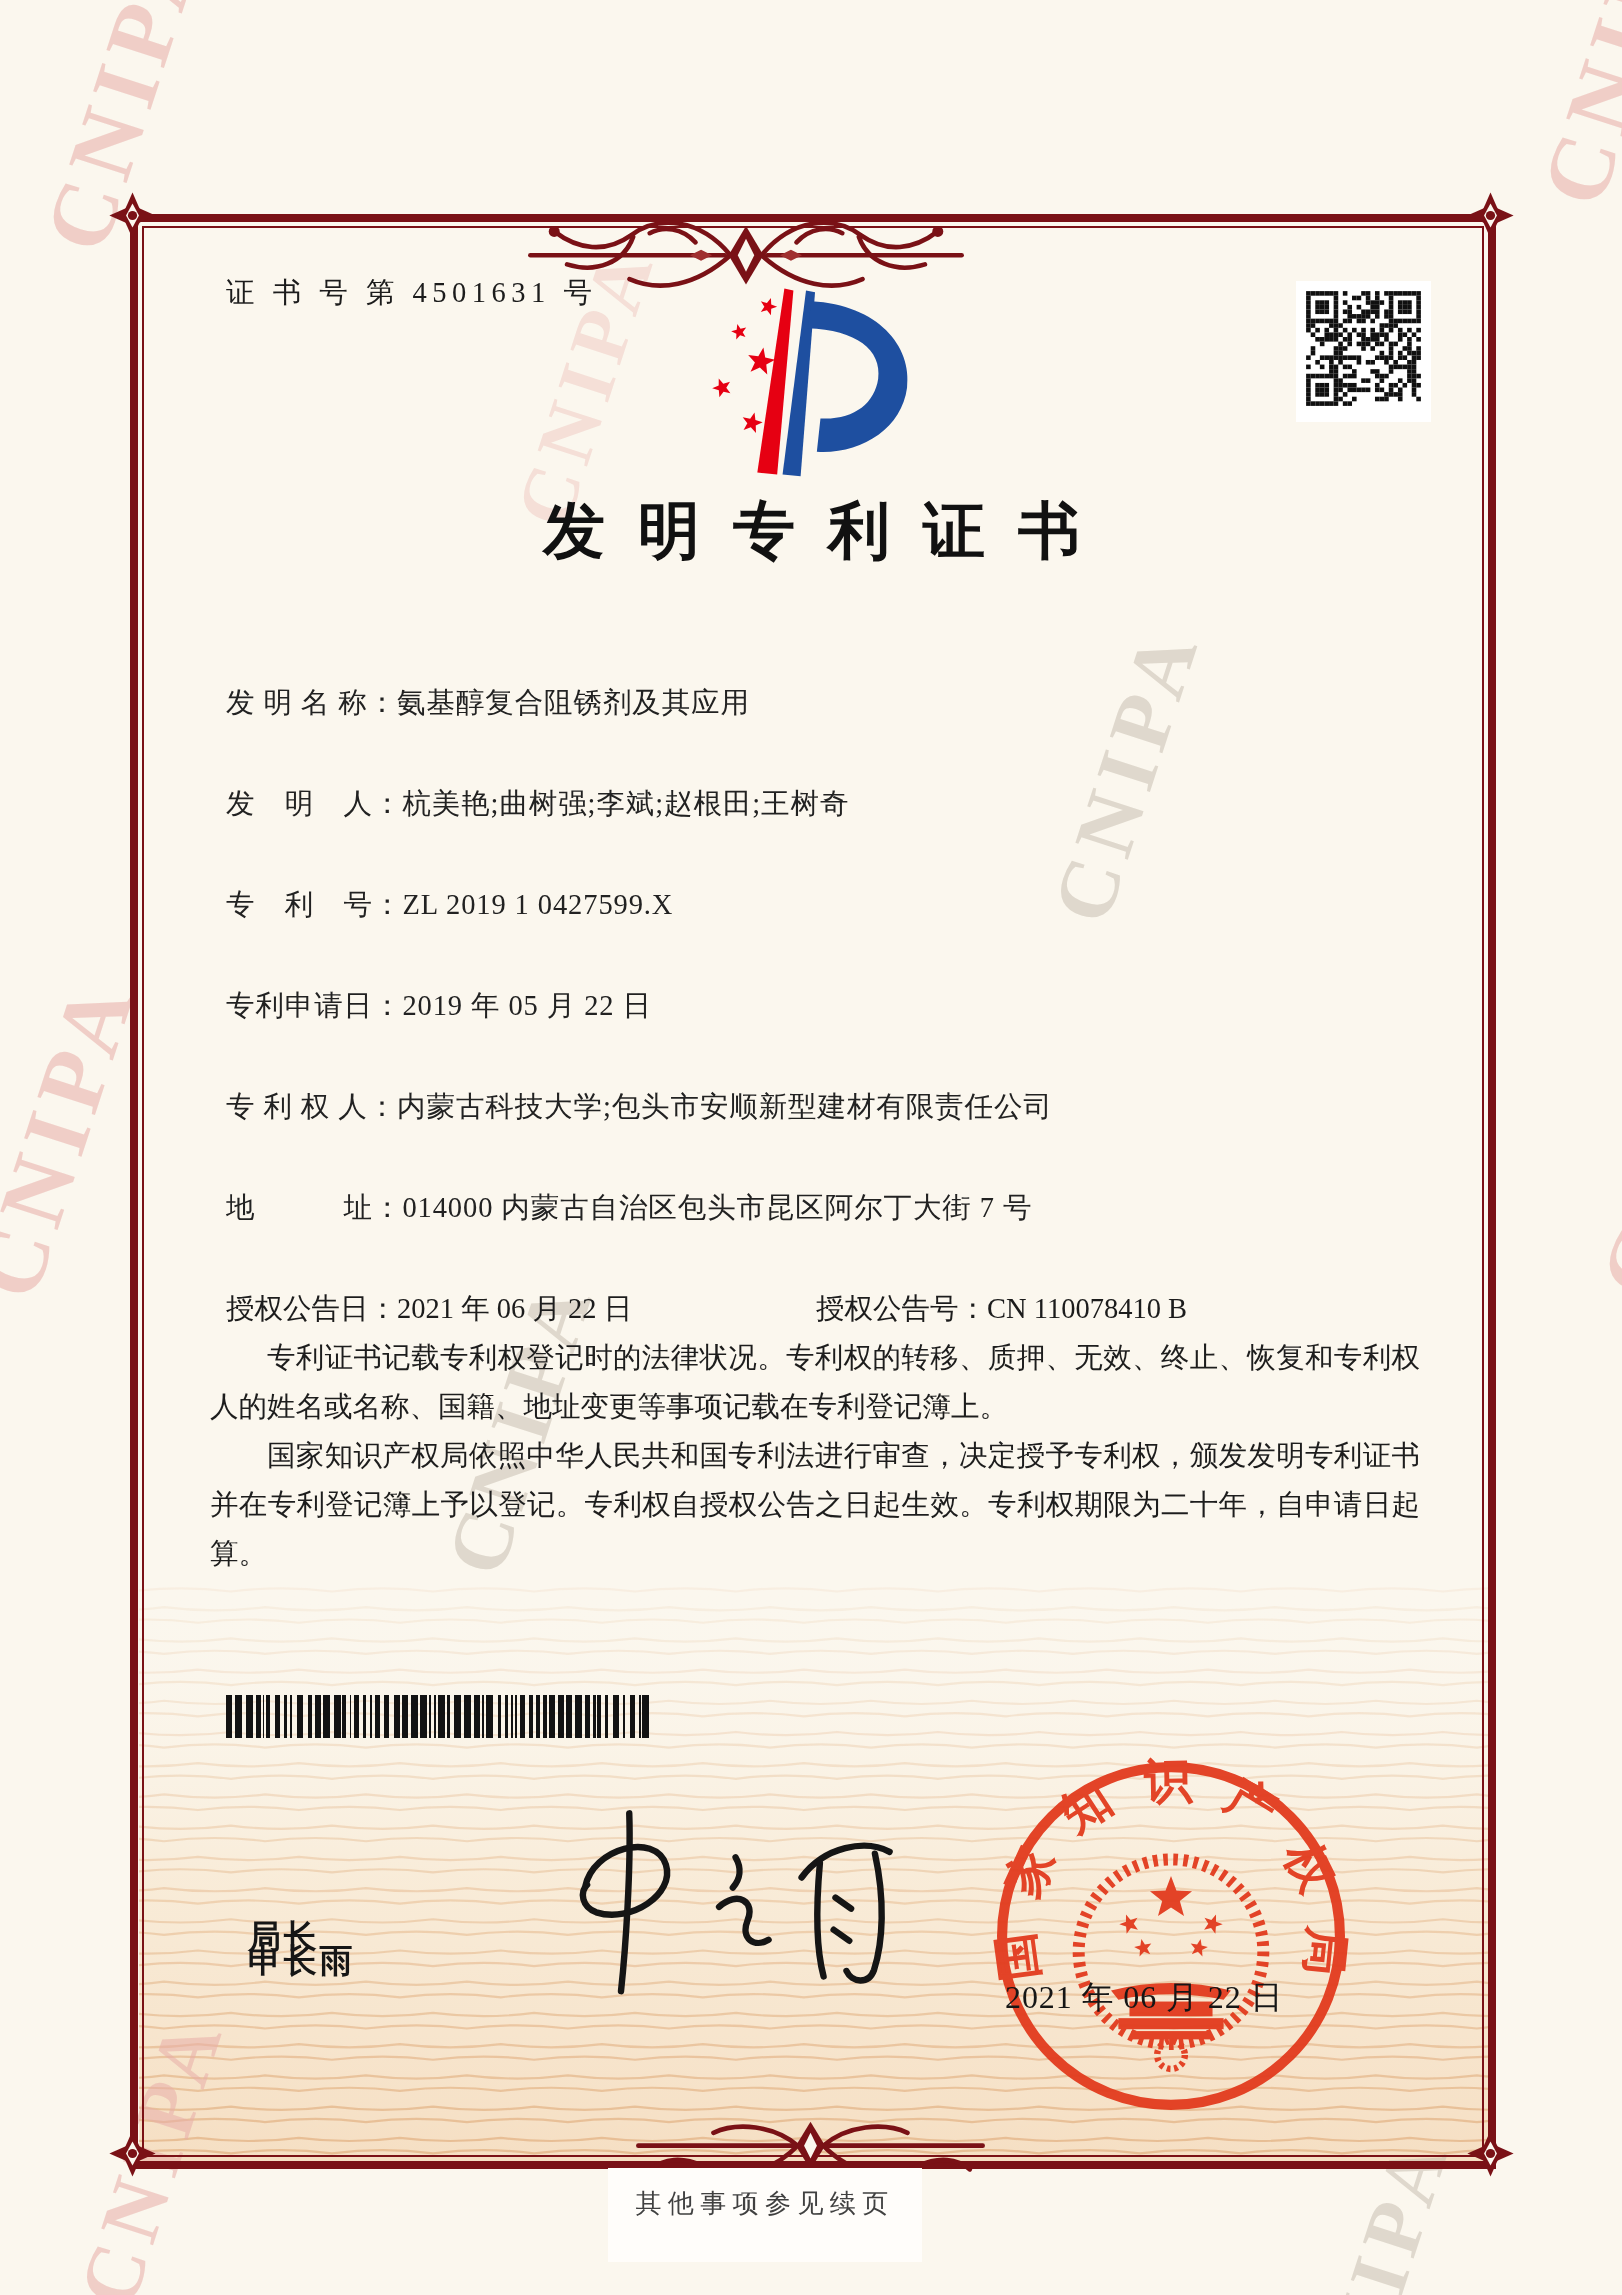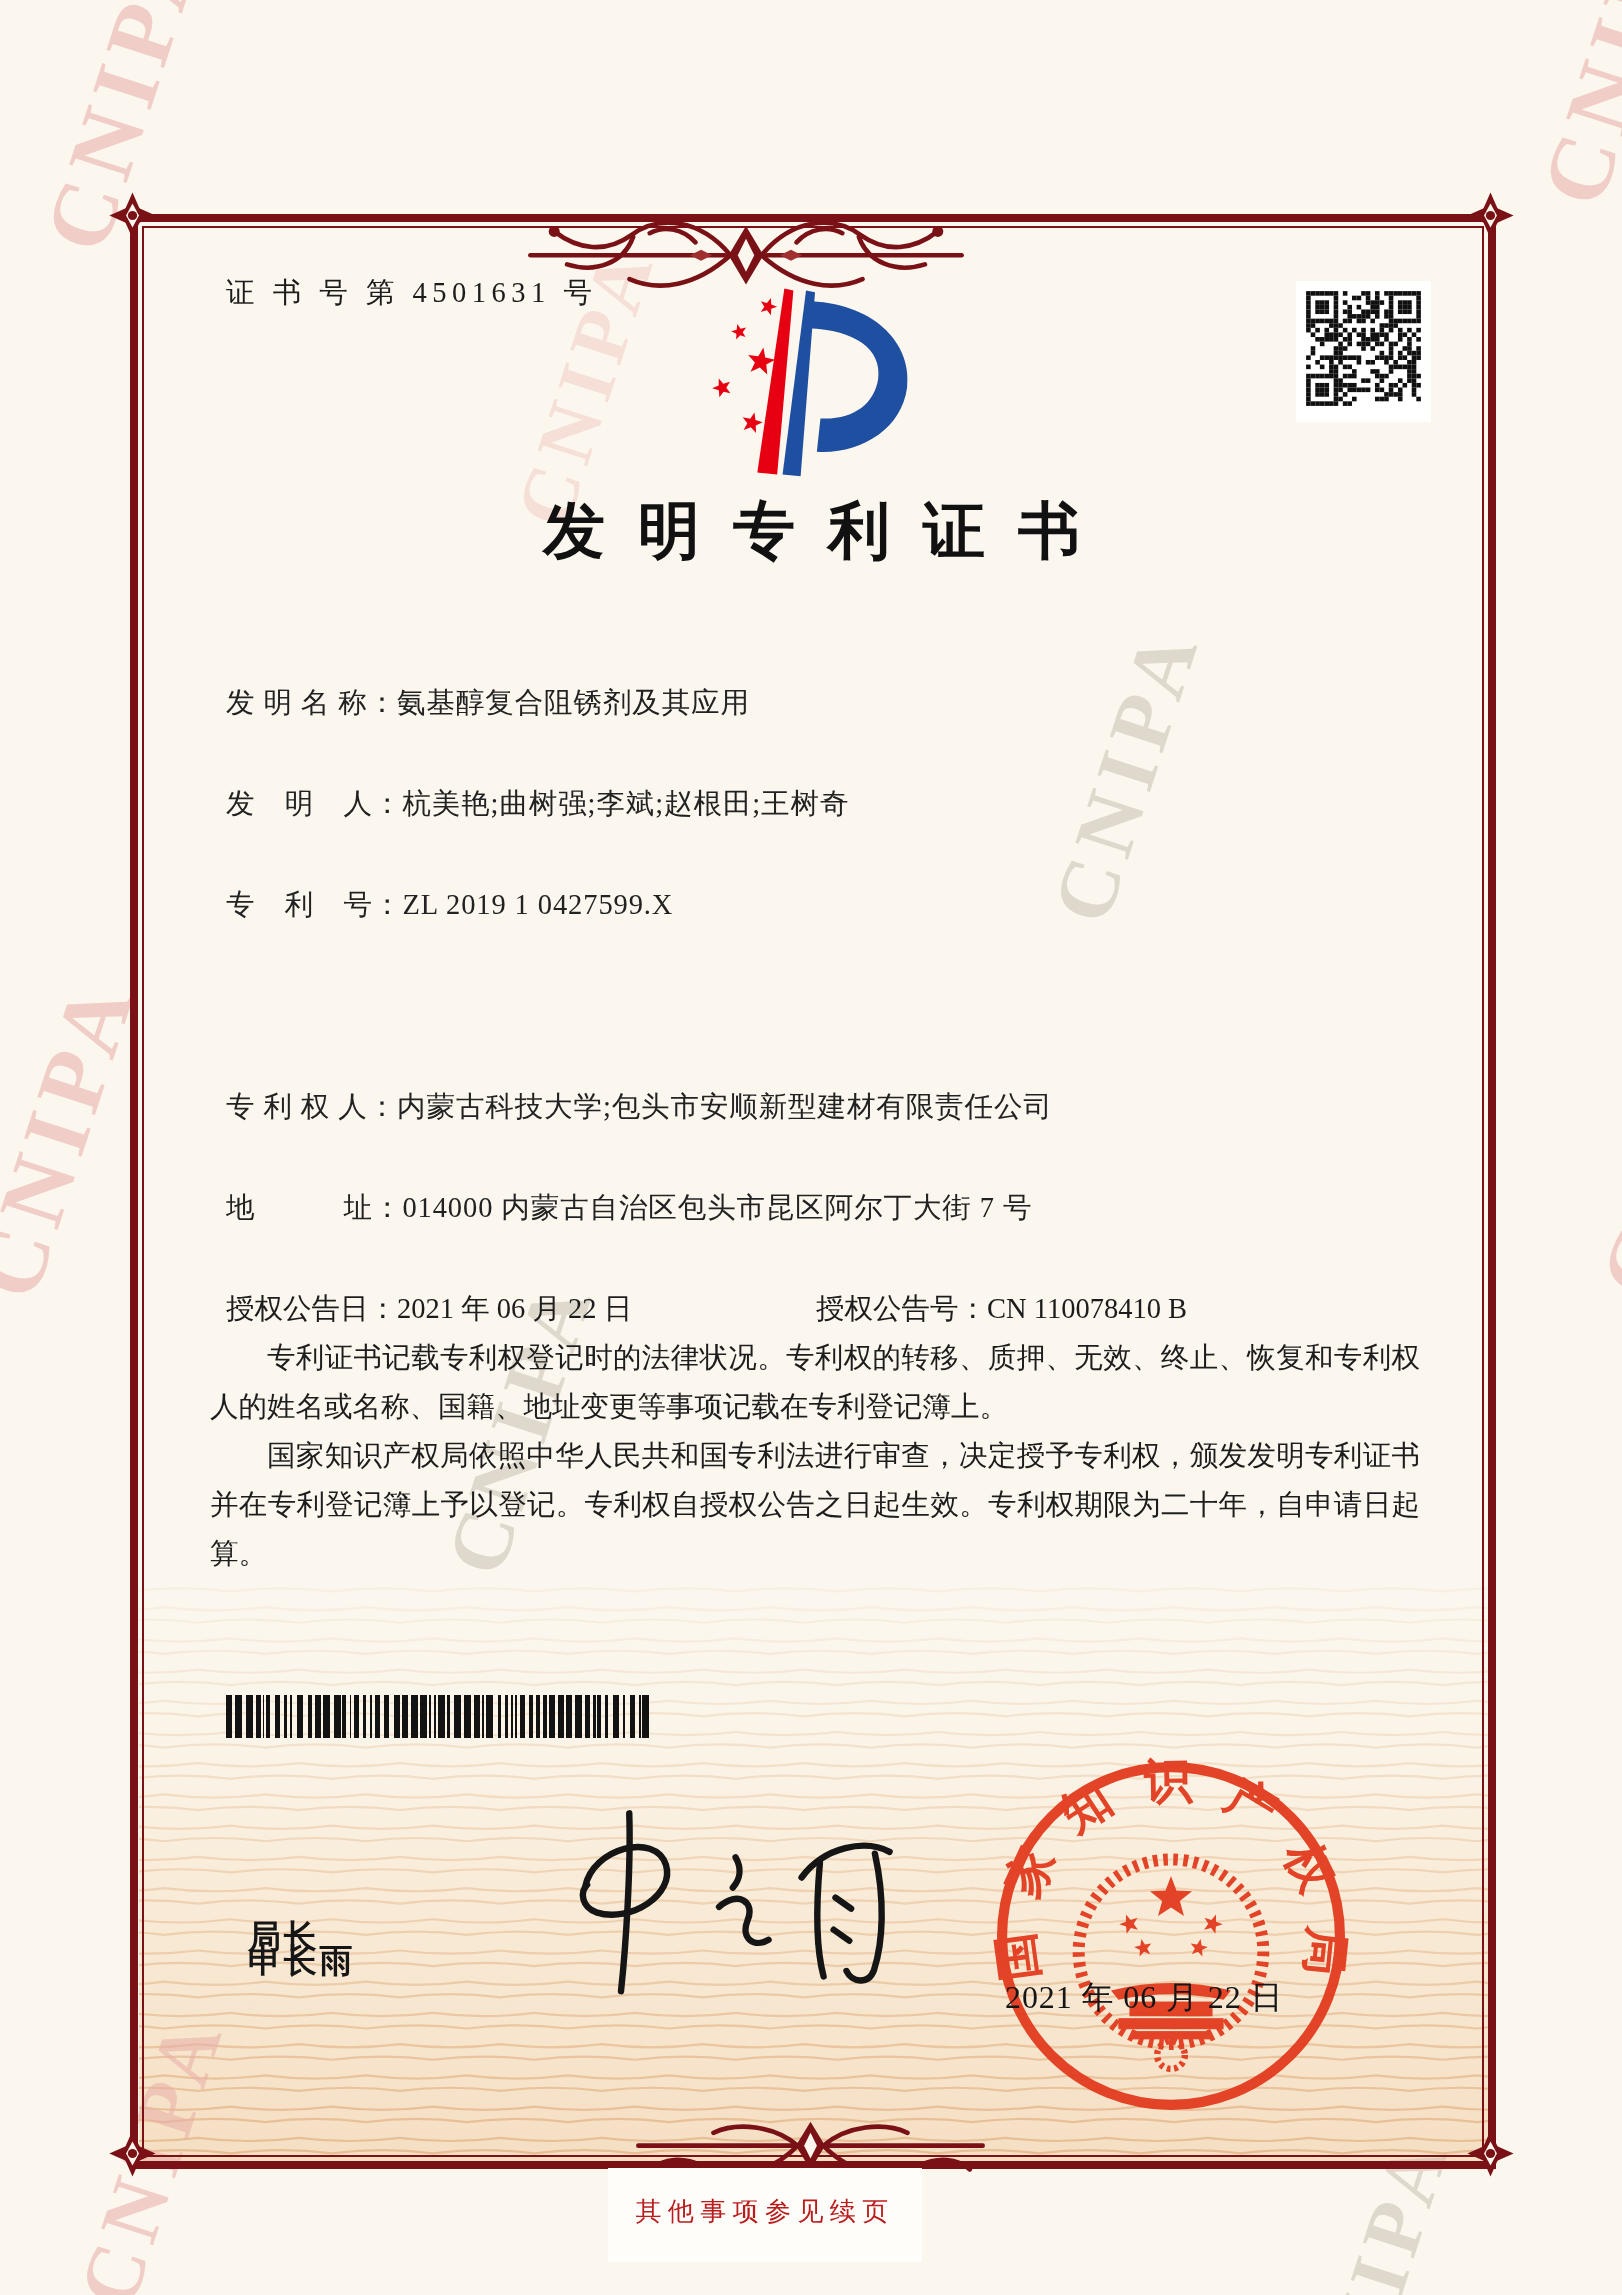--- a/index.html
+++ b/index.html
@@ -45,21 +45,21 @@
   .director{position:absolute;left:248px;font-family:"Liberation Sans","DejaVu Sans",sans-serif;
             font-weight:700;font-size:33px;color:#161616;letter-spacing:2.8px;}
   .sig{position:absolute;left:528px;top:1795px;width:395px;height:220px;}
   .seal{position:absolute;left:991px;top:1756px;width:360px;height:360px;opacity:.95;}
   .seal-date{position:absolute;left:1005px;top:1976px;width:331px;font-size:32px;color:#161616;
              letter-spacing:0.9px;white-space:nowrap;}
   .page-info{position:absolute;left:0;top:2107px;width:1623px;text-align:center;font-size:26px;
              letter-spacing:4.6px;color:#222;}
   .footer-strip{position:absolute;left:608px;top:2168px;width:314px;height:94px;background:#fffdfa;
                 z-index:5;text-align:center;}
-  .footer-strip .note{margin-top:26px;font-size:26px;letter-spacing:6.4px;color:#b91c1c;}
+  .footer-strip .note{margin-top:18px;font-size:26px;letter-spacing:6.4px;color:#404040;}
 </style>
 </head>
 <body>
 
 <div class="page">
 
   <div class="wm pink" style="left:-41px;top:37px;">CNIPA</div>
   <div class="wm pink" style="left:1456px;top:-9.2px;">CNIPA</div>
   <div class="wm pink" style="left:441px;top:340px;font-size:79px;opacity:.6;">CNIPA</div>
   <div class="wm gray" style="left:973px;top:725px;font-size:84px;">CNIPA</div>
@@ -526,20 +526,23 @@
 
     <div class="row" style="top:684px;">
       <span class="lbl">发 明 名 称：</span><span class="val">氨基醇复合阻锈剂及其应用</span>
     </div>
     <div class="row" style="top:785px;">
       <span class="lbl">发　明　人：</span><span class="val">杭美艳;曲树强;李斌;赵根田;王树奇</span>
     </div>
     <div class="row" style="top:886px;">
       <span class="lbl">专　利　号：</span><span class="val">ZL 2019 1 0427599.X</span>
     </div>
+    <div class="row" style="top:987px;">
+      <span class="lbl">专利申请日：</span><span class="val">2019 年 05 月 22 日</span>
+    </div>
     <div class="row" style="top:1088px;">
       <span class="lbl">专 利 权 人：</span><span class="val">内蒙古科技大学;包头市安顺新型建材有限责任公司</span>
     </div>
     <div class="row" style="top:1189px;">
       <span class="lbl">地　　　址：</span><span class="val">014000 内蒙古自治区包头市昆区阿尔丁大街 7 号</span>
     </div>
 
     <div class="grant-row" style="top:1290px;">
       <span><span>授权公告日：</span><span>2021 年 06 月 22 日</span></span>
       <span class="grant-no"><span>授权公告号：</span><span>CN 110078410 B</span></span>

